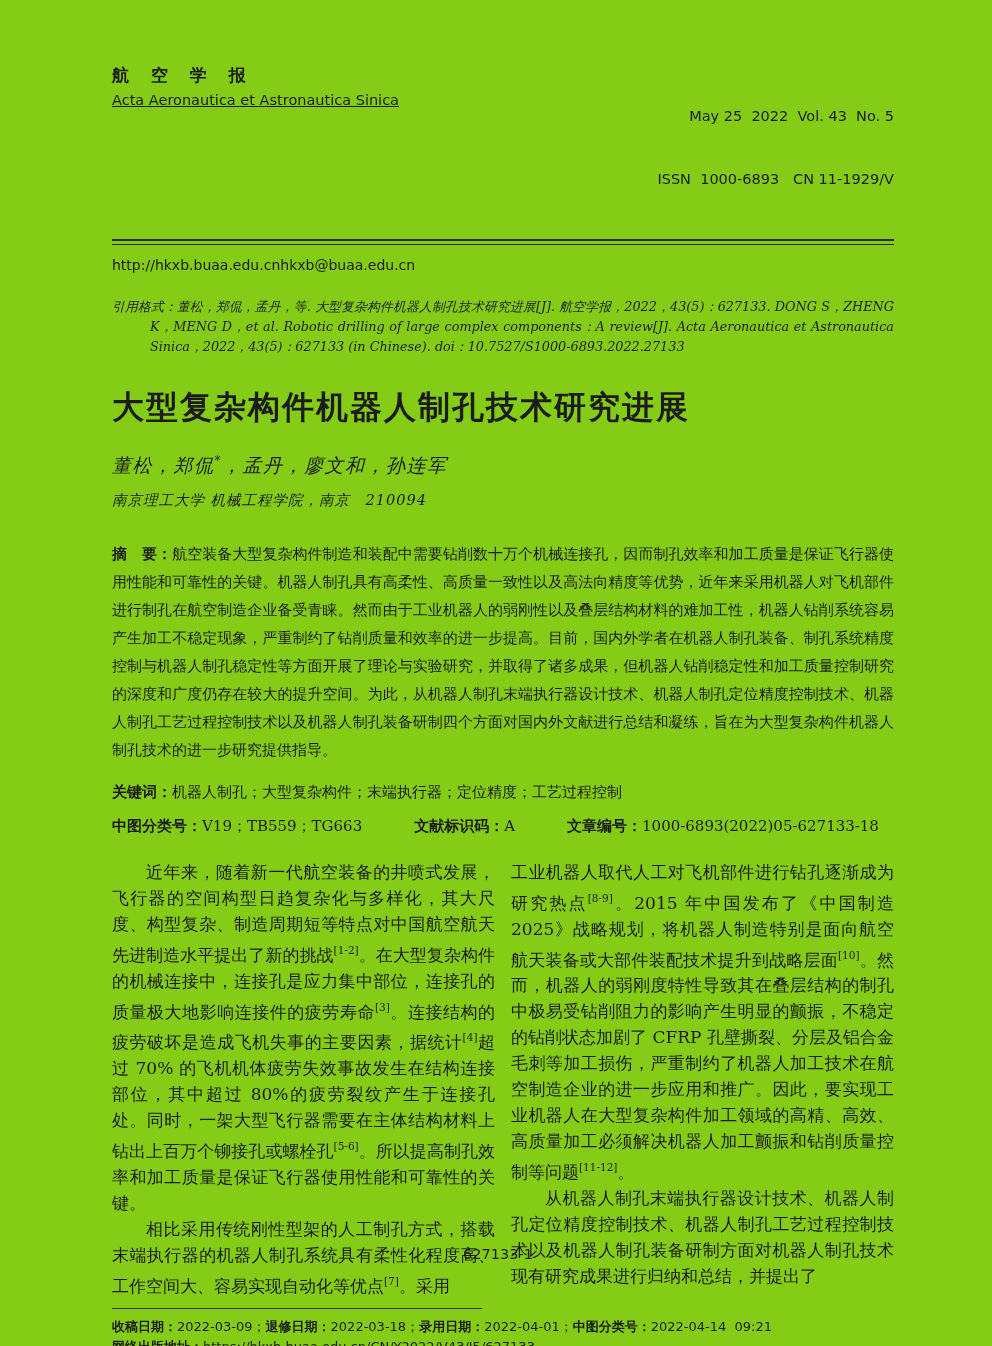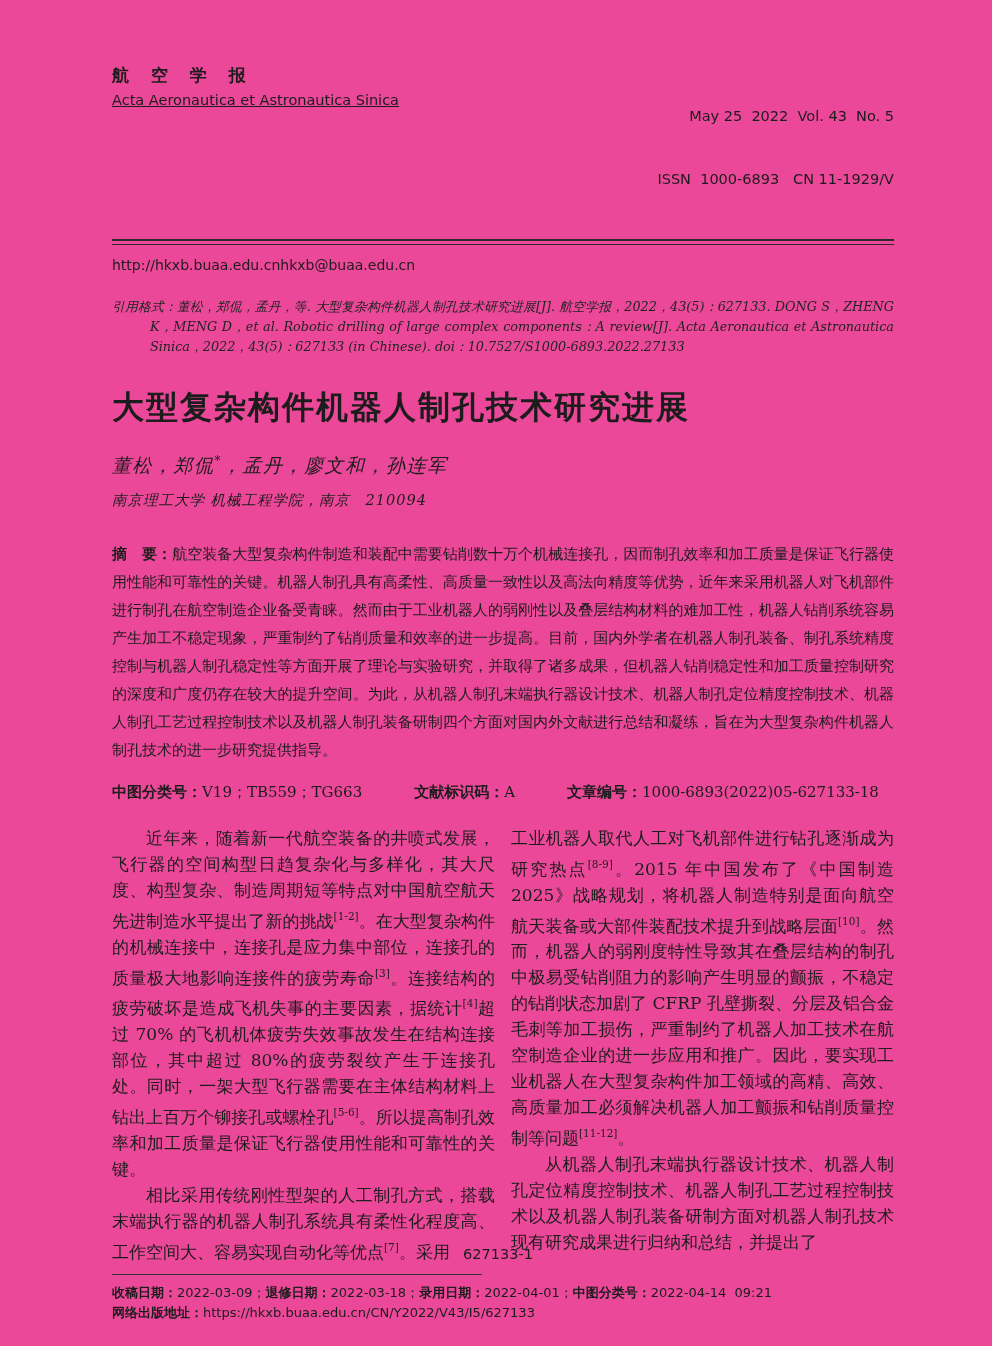--- a/index.html
+++ b/index.html
@@ -1,18 +1,18 @@
 <!DOCTYPE html>
 <html><head>
 <meta charset="utf-8">
 <style>
   html,body { margin:0; padding:0; background:#e8e8e8; }
   .page {
     width:992px; height:1346px; box-sizing:border-box; margin:0 auto;
-    background:#ec4899; color:#1c1c1c; position:relative;
+    background:#84cc16; color:#1c1c1c; position:relative;
     padding:64px 98px 0 112px;
     font-family:"DejaVu Serif", serif;
     overflow:hidden;
   }
   
   .masthead { display:flex; justify-content:space-between; align-items:flex-start; }
   .m-cn { font-family:"DejaVu Sans", sans-serif; font-weight:bold; font-size:17px; letter-spacing:8px; white-space:pre; }
   .m-en { font-family:"DejaVu Sans", sans-serif; font-size:14.5px; margin-top:5px; white-space:pre;text-decoration:underline; }
   .m-right { text-align:right; font-family:"DejaVu Sans", sans-serif; font-size:14.5px; line-height:21px; white-space:pre; }
   .double-rule { margin-top:7px; height:3px; border-top:2px solid #2a2a2a; border-bottom:1px solid #2a2a2a; }
@@ -77,20 +77,23 @@
   <div class="title">大型复杂构件机器人制孔技术研究进展</div>
 
   <div class="authors">
     <span>董松，郑侃</span><sup>*</sup><span>，孟丹，廖文和，孙连军</span>
   </div>
 
   <div class="affiliation">南京理工大学 机械工程学院，南京　210094</div>
 
   <p class="abstract"><span class="b-label">摘　要：</span><span>航空装备大型复杂构件制造和装配中需要钻削数十万个机械连接孔，因而制孔效率和加工质量是保证飞行器使用性能和可靠性的关键。机器人制孔具有高柔性、高质量一致性以及高法向精度等优势，近年来采用机器人对飞机部件进行制孔在航空制造企业备受青睐。然而由于工业机器人的弱刚性以及叠层结构材料的难加工性，机器人钻削系统容易产生加工不稳定现象，严重制约了钻削质量和效率的进一步提高。目前，国内外学者在机器人制孔装备、制孔系统精度控制与机器人制孔稳定性等方面开展了理论与实验研究，并取得了诸多成果，但机器人钻削稳定性和加工质量控制研究的深度和广度仍存在较大的提升空间。为此，从机器人制孔末端执行器设计技术、机器人制孔定位精度控制技术、机器人制孔工艺过程控制技术以及机器人制孔装备研制四个方面对国内外文献进行总结和凝练，旨在为大型复杂构件机器人制孔技术的进一步研究提供指导。</span></p>
 
+  <div class="keywords">
+    <span class="b-label">关键词：</span><span>机器人制孔；大型复杂构件；末端执行器；定位精度；工艺过程控制</span>
+  </div>
 
   <div class="clc-line">
     <span><span class="b-label">中图分类号：</span><span>V19；TB559；TG663</span></span>
     <span class="clc-g2"><span class="b-label">文献标识码：</span><span>A</span></span>
     <span class="clc-g3"><span class="b-label">文章编号：</span><span>1000-6893(2022)05-627133-18</span></span>
   </div>
 
   <div class="body-cols">
     <div class="col">
       <p class="indent">近年来，随着新一代航空装备的井喷式发展，飞行器的空间构型日趋复杂化与多样化，其大尺度、构型复杂、制造周期短等特点对中国航空航天先进制造水平提出了新的挑战<sup class="ref">[1-2]</sup>。在大型复杂构件的机械连接中，连接孔是应力集中部位，连接孔的质量极大地影响连接件的疲劳寿命<sup class="ref">[3]</sup>。连接结构的疲劳破坏是造成飞机失事的主要因素，据统计<sup class="ref">[4]</sup>超过 70% 的飞机机体疲劳失效事故发生在结构连接部位，其中超过 80%的疲劳裂纹产生于连接孔处。同时，一架大型飞行器需要在主体结构材料上钻出上百万个铆接孔或螺栓孔<sup class="ref">[5-6]</sup>。所以提高制孔效率和加工质量是保证飞行器使用性能和可靠性的关键。</p>

